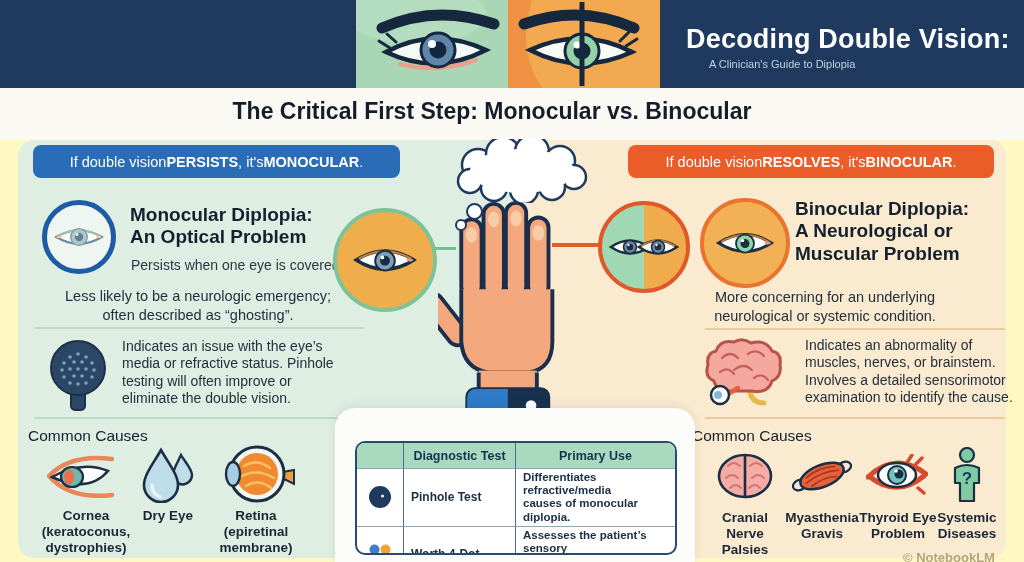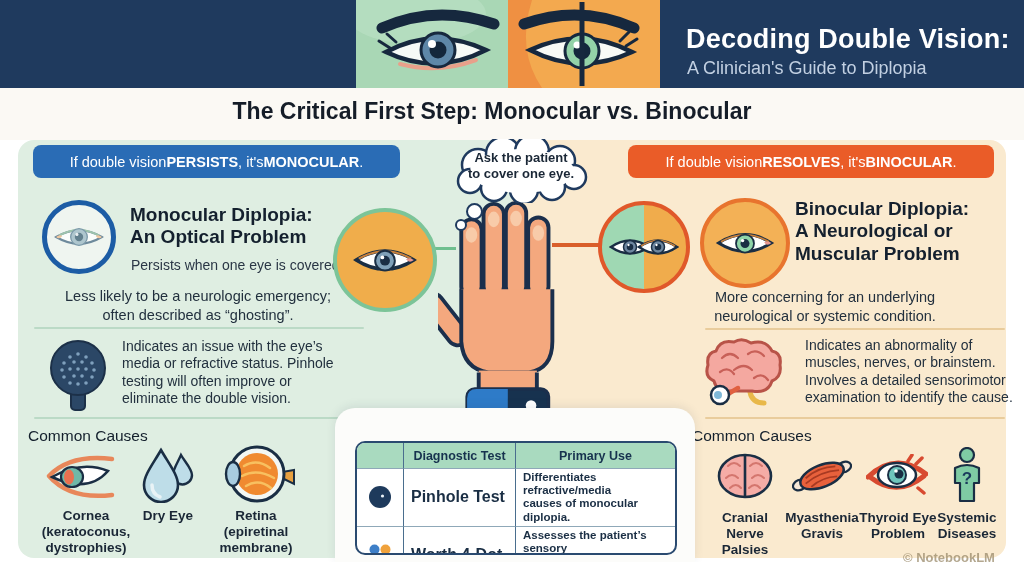--- a/index.html
+++ b/index.html
@@ -1,23 +1,23 @@
 <!DOCTYPE html>
 <html><head>
 <meta charset="utf-8">
 <style>
   html,body{margin:0;padding:0;background:#e8e8e8;}
-  .canvas{position:relative;width:1024px;height:562px;overflow:hidden;background:#ffffff;
+  .canvas{position:relative;width:1024px;height:562px;overflow:hidden;background:#fef9c3;
     font-family:"Liberation Sans",sans-serif;color:#233140;}
   .abs{position:absolute;}
   .pl{white-space:pre-line;}
   
   .header{position:absolute;left:0;top:0;width:1024px;height:88px;background:#1F3A5E;}
   .h-title{position:absolute;left:686px;top:24px;font-size:27px;font-weight:700;color:#fff;letter-spacing:.2px;}
-  .h-sub{position:absolute;left:687px;top:58px;font-size:18px;color:#C2D0E2;}
+  .h-sub{position:absolute;left:709px;top:58px;font-size:11px;color:#C2D0E2;}
   .face{position:absolute;left:356px;top:0;}
   
   .section-title{position:absolute;left:0;top:98px;width:984px;text-align:center;
     font-size:23px;font-weight:700;color:#151D28;}
   .title-band{position:absolute;left:0;top:88px;width:1024px;height:52px;background:#FBF9F4;}
   
   .panel{position:absolute;top:140px;height:418px;z-index:1;}
   .panel-left{left:18px;width:494px;background:#DFEEE2;border-radius:16px 0 0 16px;}
   .panel-right{left:512px;width:494px;background:#FAEACF;border-radius:0 16px 16px 0;}
   
@@ -44,21 +44,21 @@
     font-size:13px;font-weight:600;color:#1A2736;line-height:1.22;z-index:5;}
   .mini-bubble{position:absolute;background:#fff;border:2px solid #1F3A5E;border-radius:50%;z-index:4;}
   
   .bottom-card{position:absolute;left:335px;top:408px;width:360px;height:154px;background:#FCFCFA;
     border-radius:20px 20px 0 0;box-shadow:0 -2px 10px rgba(40,60,80,.10);z-index:4;}
   .dtable{position:absolute;left:355px;top:441px;width:322px;height:114px;border:2.5px solid #2A4A70;
     border-radius:10px;overflow:hidden;background:#fff;z-index:5;display:grid;
     grid-template-columns:46px 112px 1fr;grid-template-rows:25px 1fr 1fr 1fr;box-sizing:border-box;}
   .t-head{background:#A9DABF;display:flex;align-items:center;justify-content:center;
     font-size:12.5px;font-weight:700;color:#16324E;border-left:1.5px solid #4A6E8E;}
-  .t-cell{display:flex;align-items:center;font-size:16px;font-weight:700;color:#1A2E44;
+  .t-cell{display:flex;align-items:center;font-size:12px;font-weight:700;color:#1A2E44;
     border-top:1.5px solid #8FA8B8;border-left:1.5px solid #4A6E8E;padding-left:7px;box-sizing:border-box;line-height:1.15;}
   .t-use{font-size:11.5px;padding:2px 4px 2px 7px;}
   .t-icon{justify-content:center;padding-left:0;}
   .nb{border-left:none;}
   .watermark{position:absolute;left:903px;top:550px;font-size:13px;font-weight:700;color:#9A8A6A;opacity:.75;z-index:6;}
 </style>
 </head>
 <body>
 
 <div class="canvas">
@@ -206,22 +206,20 @@
         <circle cx="84" cy="13" r="17"></circle>
       <circle cx="112" cy="22" r="15"></circle>
         <circle cx="126" cy="38" r="12"></circle>
         <circle cx="104" cy="48" r="13"></circle>
       <circle cx="76" cy="51" r="14"></circle>
         <circle cx="46" cy="49" r="13"></circle>
         <circle cx="22" cy="42" r="12"></circle>
     </g>
     <ellipse cx="74" cy="32" rx="52" ry="22" fill="#fff"></ellipse>
   </svg>
-  <div class="bubble-text pl">Ask the patient
-to cover one eye.</div>
   <div class="mini-bubble" style="left:466px;top:203px;width:13px;height:13px;"></div>
   <div class="mini-bubble" style="left:455px;top:219px;width:8px;height:8px;"></div>
 
   <div class="line" style="left:430px;top:247px;width:26px;height:3px;background:#6FBF8F;"></div>
   <div class="line" style="left:552px;top:243px;width:52px;height:3.5px;background:#D95F2B;"></div>
 
   <div class="eyecircle" style="left:333px;top:208px;width:104px;height:104px;border:4px solid #7CC498;background:#F0AD4B;">
     <svg width="66" height="42" viewBox="0 0 100 64">
       <path d="M6 32 Q50 4 94 32 Q50 60 6 32 Z" fill="#fff" stroke="#1A2E44" stroke-width="5"></path>
       <path d="M10 30 Q50 7 90 30" fill="none" stroke="#C8803C" stroke-width="3"></path>

